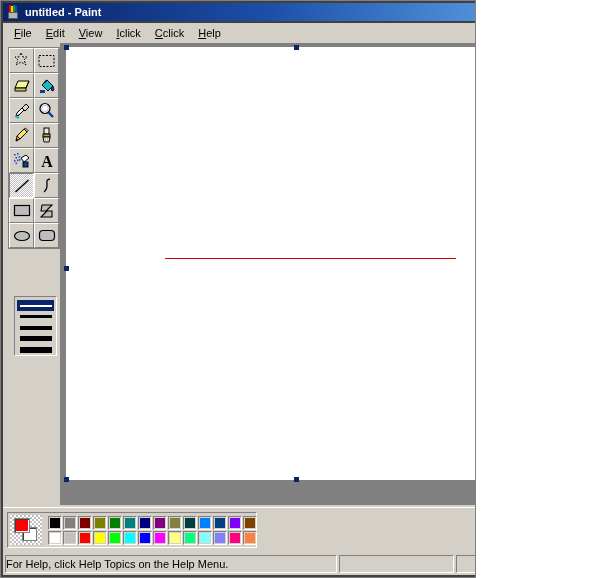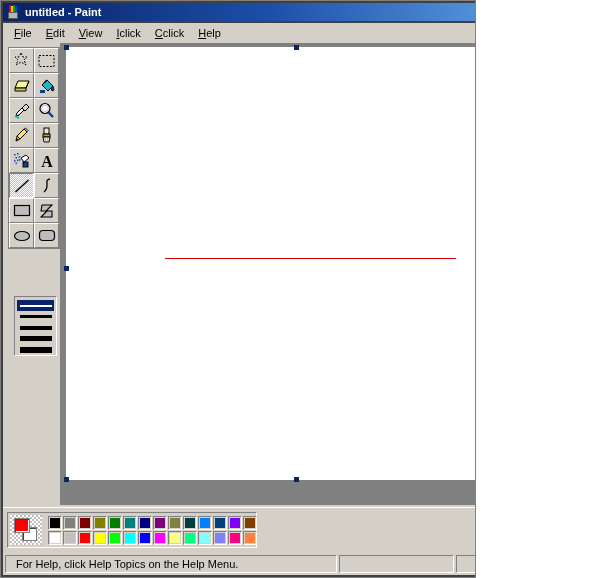--- a/index.html
+++ b/index.html
@@ -325,21 +325,21 @@
     height: 18px;
     border-top: 1px solid #808080;
     border-left: 1px solid #808080;
     border-right: 1px solid #ffffff;
     border-bottom: 1px solid #ffffff;
     box-sizing: border-box;
     font-size: 11px;
     color: #000000;
     display: flex;
     align-items: center;
-    padding-left: 10px;
+    padding-left: 0;
     white-space: nowrap;
     overflow: hidden;
   }
   .status-panel.p1 { flex: 0 0 332px; }
   .status-panel.p2 { flex: 0 0 115px; }
   .status-panel.p3 { flex: 0 0 115px; }
   .grip {
     width: 16px; height: 16px;
     margin-left: auto;
     margin-right: 2px;

